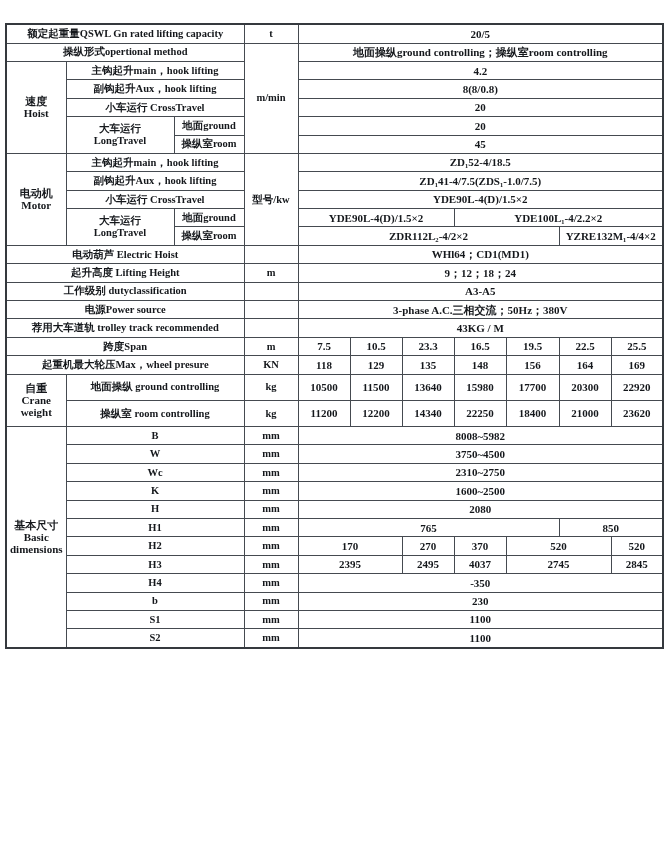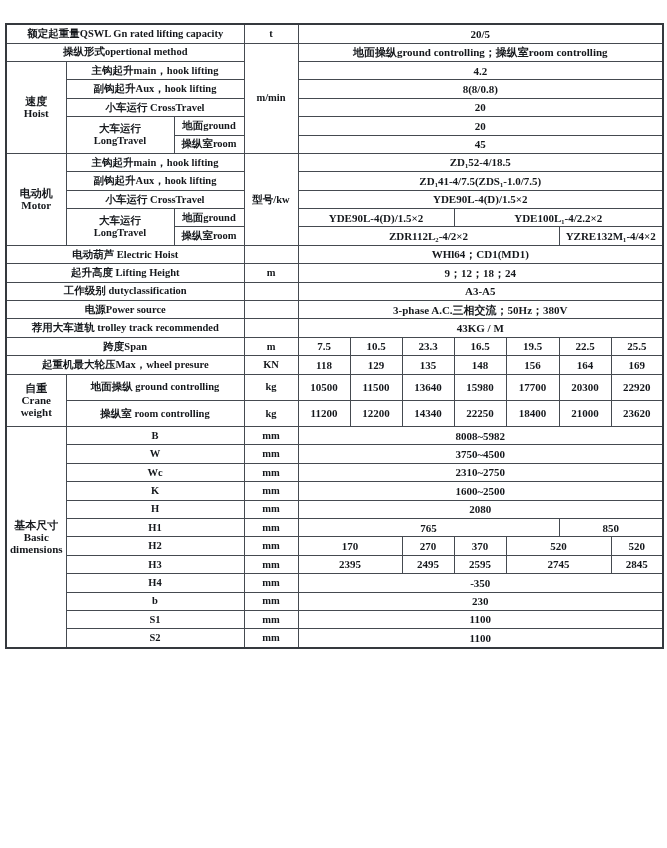--- a/index.html
+++ b/index.html
@@ -260,21 +260,21 @@
     <td class="val">370</td>
     <td class="val" colspan="2">520</td>
     <td class="val">520</td>
   </tr>
 
   <tr>
     <td class="lbl" colspan="2">H3</td>
     <td class="unit">mm</td>
     <td class="val" colspan="2">2395</td>
     <td class="val">2495</td>
-    <td class="val">2595</td>
+    <td class="val">4037</td>
     <td class="val" colspan="2">2745</td>
     <td class="val">2845</td>
   </tr>
 
   <tr>
     <td class="lbl" colspan="2">H4</td>
     <td class="unit">mm</td>
     <td class="val" colspan="7">-350</td>
   </tr>
 

